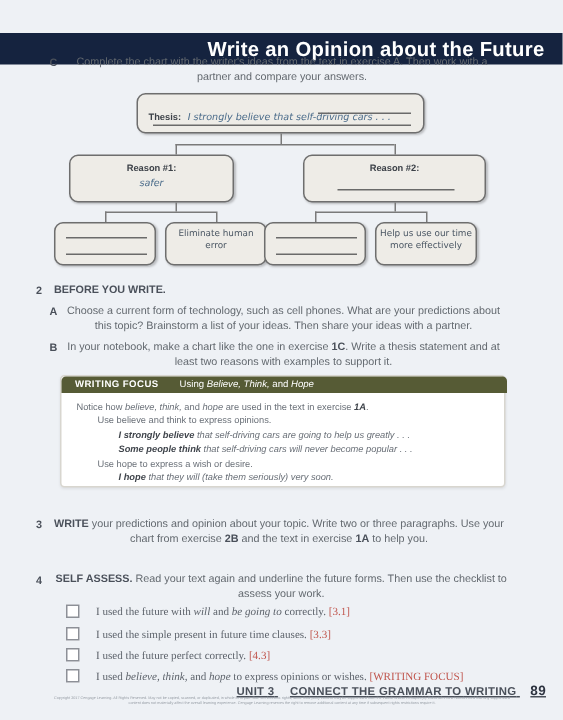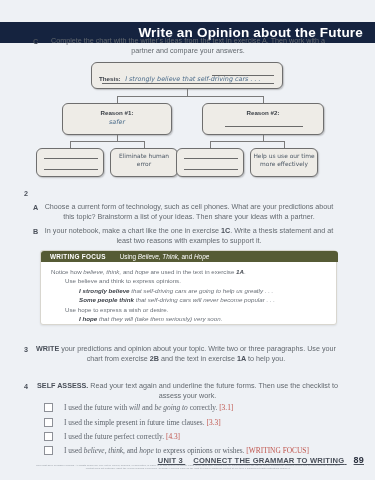--- a/index.html
+++ b/index.html
@@ -42,21 +42,21 @@
   .thesis{left:55px;top:0;width:192px;height:27px;}
   .thesis .inner{padding:4px 7px 0 7px;}
   .thesis-label{font-size:6.2px;font-weight:bold;color:#3c4148;}
   .hand{
     font-family:"DejaVu Sans", sans-serif;
     color:#4a6b8a;font-size:6.4px;font-style:italic;margin-top:16px;
   }
   .thesis-rule1{position:absolute;left:120px;top:12px;width:62px;border-bottom:.8px solid #6a6a6a;}
   .thesis-rule2{position:absolute;left:10px;top:20px;width:172px;border-bottom:.8px solid #6a6a6a;}
 
-  .reason1{left:26px;top:41px;width:110px;height:32px;}
+  .reason1{left:10px;top:41px;width:110px;height:32px;}
   .reason2{left:166px;top:41px;width:122px;height:32px;}
   .reason-label{font-size:6.2px;font-weight:bold;color:#3c4148;text-align:center;margin-top:5px;}
   .reason-hand{text-align:center;margin-top:2px;}
   .reason-rule{position:absolute;left:22px;top:22px;width:78px;border-bottom:.8px solid #6a6a6a;}
 
   .leaf{width:68px;height:29px;top:86px;}
   .leaf1{left:0;}
   .leaf2{left:74px;}
   .leaf3{left:140px;}
   .leaf4{left:214px;}
@@ -180,20 +180,21 @@
       <div class="leaf-rule" style="top:20px;"></div>
     </div>
 
     <div class="box leaf leaf4">
       <div class="leaf-text">Help us use our time more effectively</div>
     </div>
   </div>
 
   <div class="ex" style="left:24px;top:188px;">
     <div class="ex-letter" style="width:12px;flex:0 0 12px;">2</div>
+    <div class="ex-text bold">BEFORE YOU WRITE.</div>
   </div>
 
   <div class="ex" style="left:33px;top:202px;width:302px;">
     <div class="ex-letter">A</div>
     <div class="ex-text">Choose a current form of technology, such as cell phones. What are your predictions about this topic? Brainstorm a list of your ideas. Then share your ideas with a partner.</div>
   </div>
 
   <div class="ex" style="left:33px;top:226px;width:302px;">
     <div class="ex-letter">B</div>
     <div class="ex-text"><span>In your notebook, make a chart like the one in exercise </span><span class="bold">1C</span><span>. Write a thesis statement and at least two reasons with examples to support it.</span></div>

